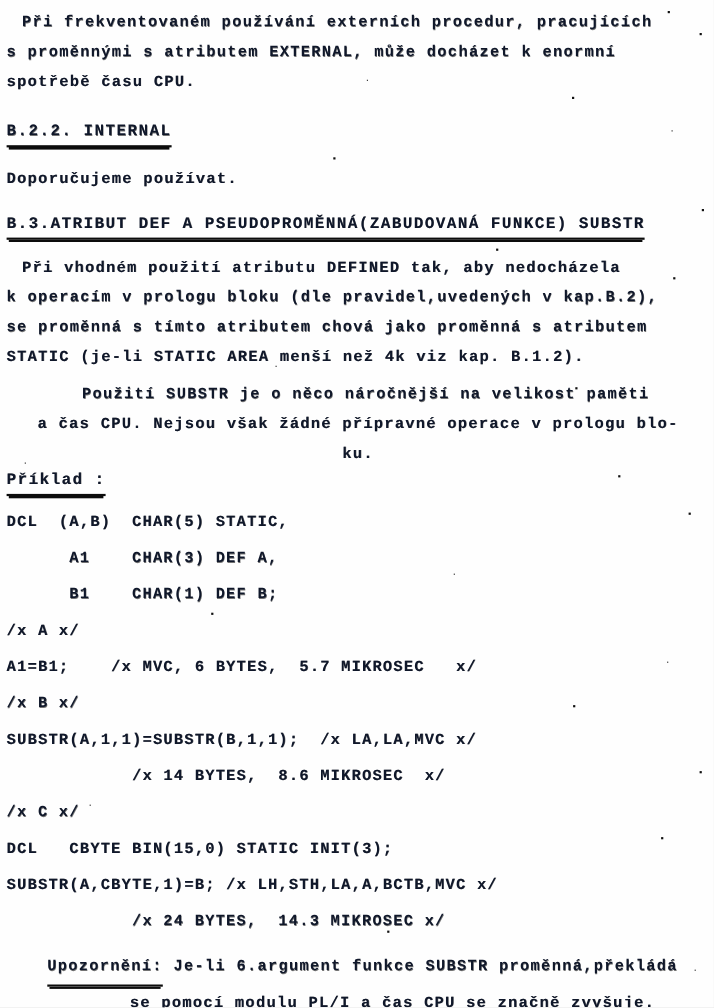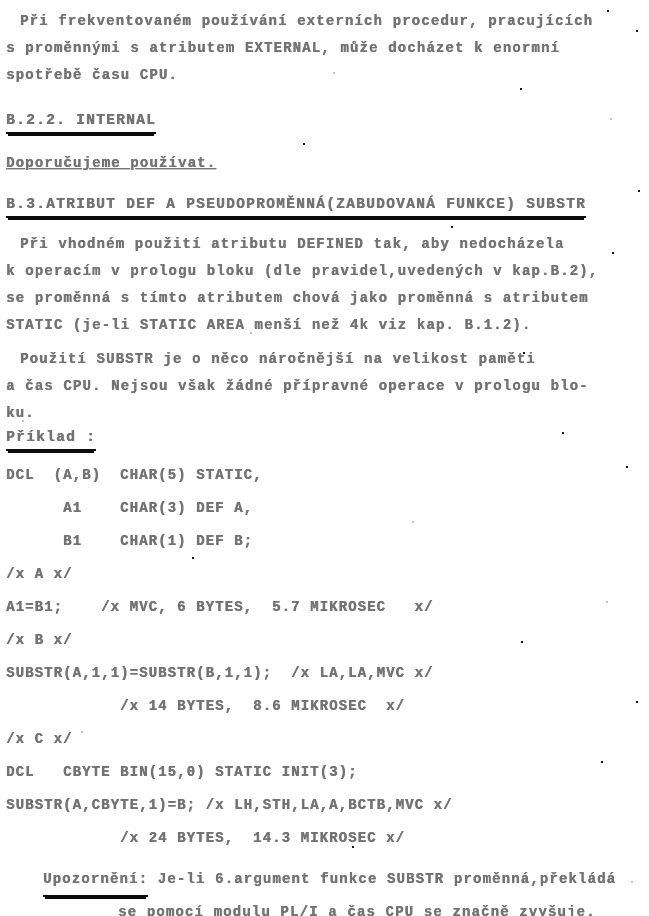--- a/index.html
+++ b/index.html
@@ -1,21 +1,21 @@
 <!DOCTYPE html>
 <html><head>
 <meta charset="utf-8">
 <style>
   html, body { margin:0; padding:0; background:#e8e8e8; }
   .page {
     position:relative;
     width:649px; height:916px;
     margin:0 auto;
     background:#fefefe;
-    color:#737373;
+    color:#0f172a;
     font-family:"Liberation Mono", "DejaVu Sans Mono", monospace;
     font-weight:bold;
     box-sizing:border-box;
     padding:8px 4px 0 6px;
     overflow:hidden;
     text-shadow:0.4px 0.4px 0 rgba(0,0,0,0.55);
   }
   .line {
     font-size:14px;
     letter-spacing:1.15px;
@@ -27,24 +27,24 @@
     display:inline-block;
     font-size:14.5px;
     letter-spacing:1.3px;
     line-height:20px;
     white-space:pre;
     border-bottom:2px solid #0c0c0c;
     box-shadow:0 4px 0 -2px #0c0c0c;
     padding-bottom:2px;
   }
   .h-b22   { margin-top:21px; }
-  .dopor   { margin-top:16px;text-decoration:underline; }
+  .dopor   { margin-top:16px; }
   .h-b3    { margin-top:17px; }
   .para1   { margin-top:13px; }
-  .para2   { margin-top:7px; }
+  .para2   { margin-top:7px;text-align:center; }
   .priklad { }
   .code { margin-top:8px; }
   .code-line {
     font-size:14px;
     letter-spacing:1.1px;
     line-height:33px;
     white-space:pre;
   }
   .notice { margin-top:9px; }
   .notice .line { line-height:30px; }

